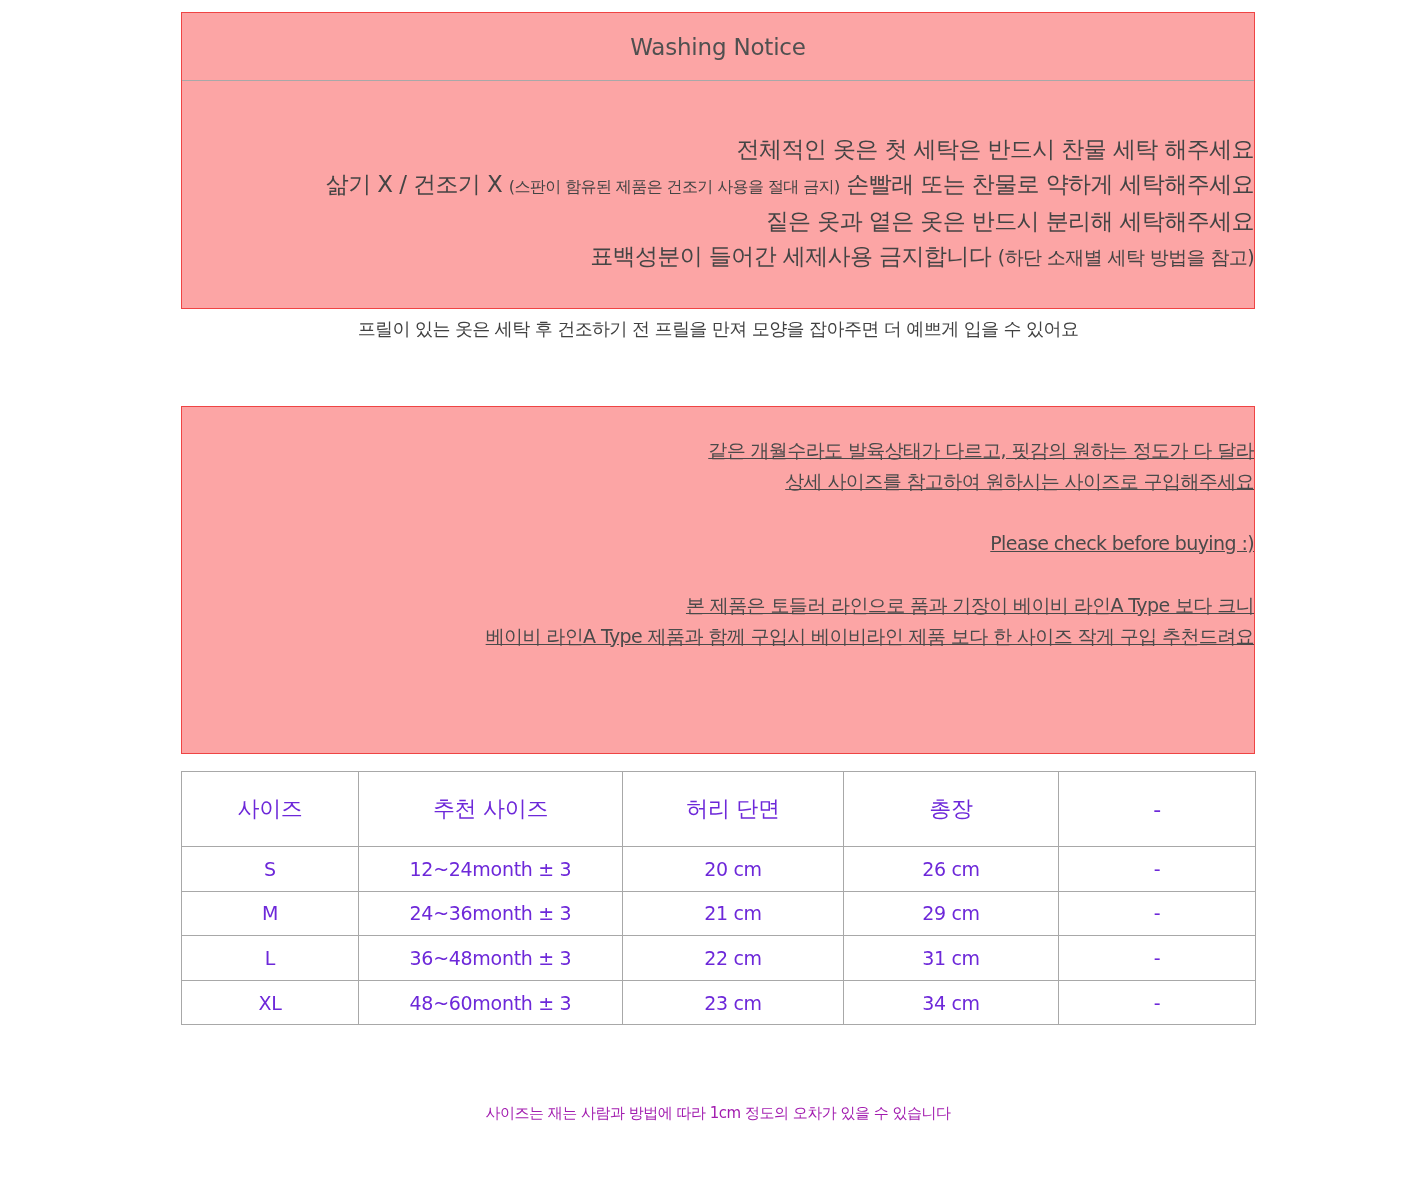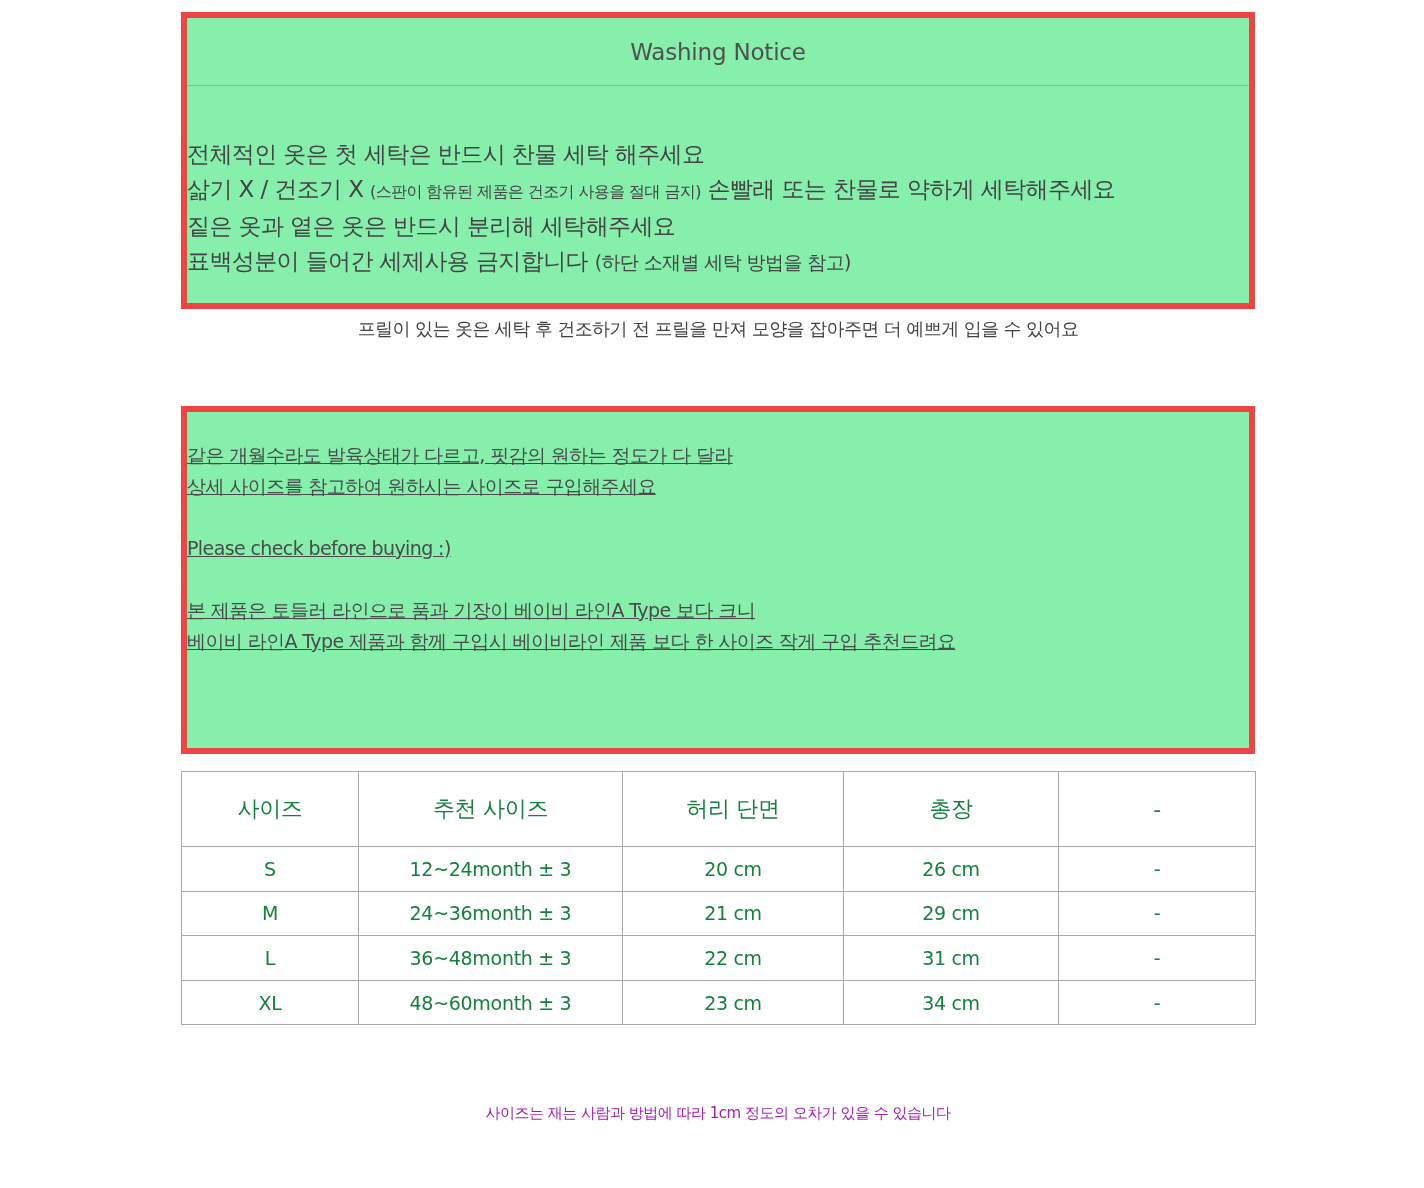--- a/index.html
+++ b/index.html
@@ -7,36 +7,36 @@
     body {
       font-family: "DejaVu Sans", "Liberation Sans", sans-serif;
       color: #4a4a4a;
       position: relative;
       overflow: hidden;
     }
     .box {
       position: absolute;
       left: 181px;
       width: 1074px;
-      border: 6px solid #ef4444;
-      background: #86efac;
+      border: 1px solid #ef4444;
+      background: #fca5a5;
     }
     .box-head {
       display: flex;
       align-items: center;
       justify-content: center;
       border-bottom: 1px solid #a8a8a8;
       font-size: 23px;
       color: #505050;
       letter-spacing: -0.2px;
     }
     .box-body {
       display: flex;
       flex-direction: column;
-      align-items: flex-start;
+      align-items: flex-end;
       justify-content: center;
       text-align: center;
     }
     #washing { top: 12px; height: 297px; }
     #washing .box-head { height: 68px; }
     #washing .box-body { height: 227px; padding-top: 18px; }
     .wline {
       font-size: 23px;
       line-height: 35px;
       color: #444;
@@ -70,21 +70,21 @@
     table.size-table {
       position: absolute;
       left: 181px; top: 771px;
       width: 1074px;
       border-collapse: collapse;
       table-layout: fixed;
     }
     .size-table th, .size-table td {
       border: 1px solid #a8a8a8;
       text-align: center;
-      color: #15803d;
+      color: #6d28d9;
       font-weight: normal;
       white-space: nowrap;
       letter-spacing: -0.3px;
     }
     .size-table th { height: 75px; font-size: 22px; }
     .size-table td { height: 44.6px; font-size: 19px; }
     #size-note {
       top: 1104px;
       font-size: 15px;
       color: #a21caf;

